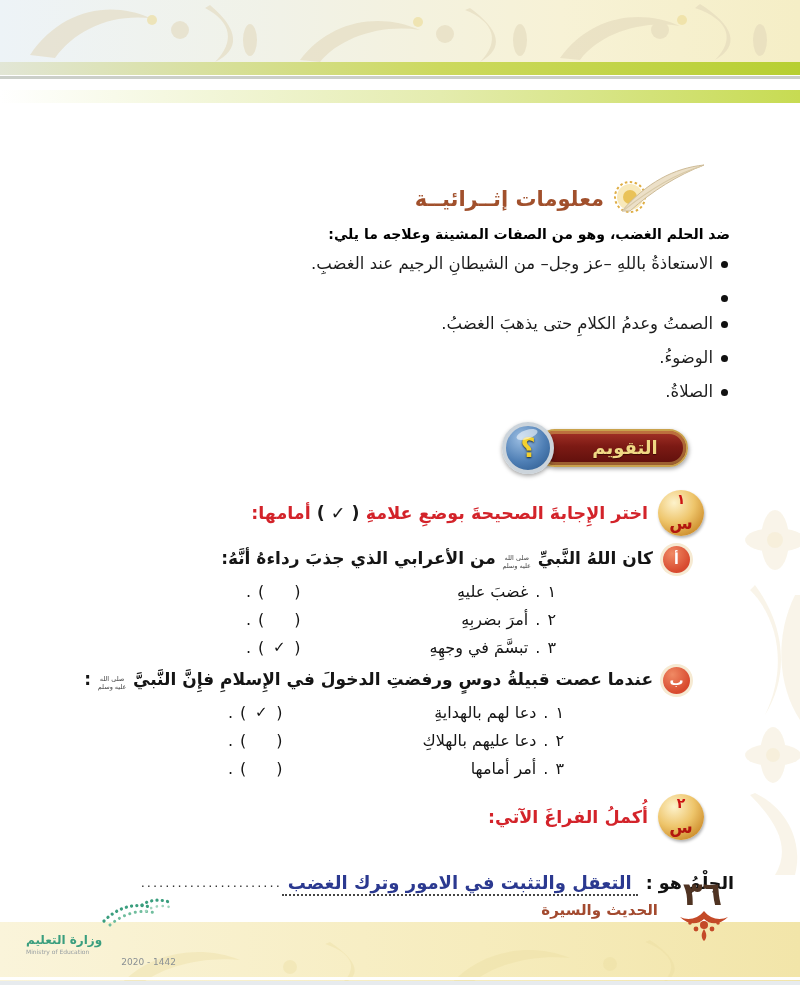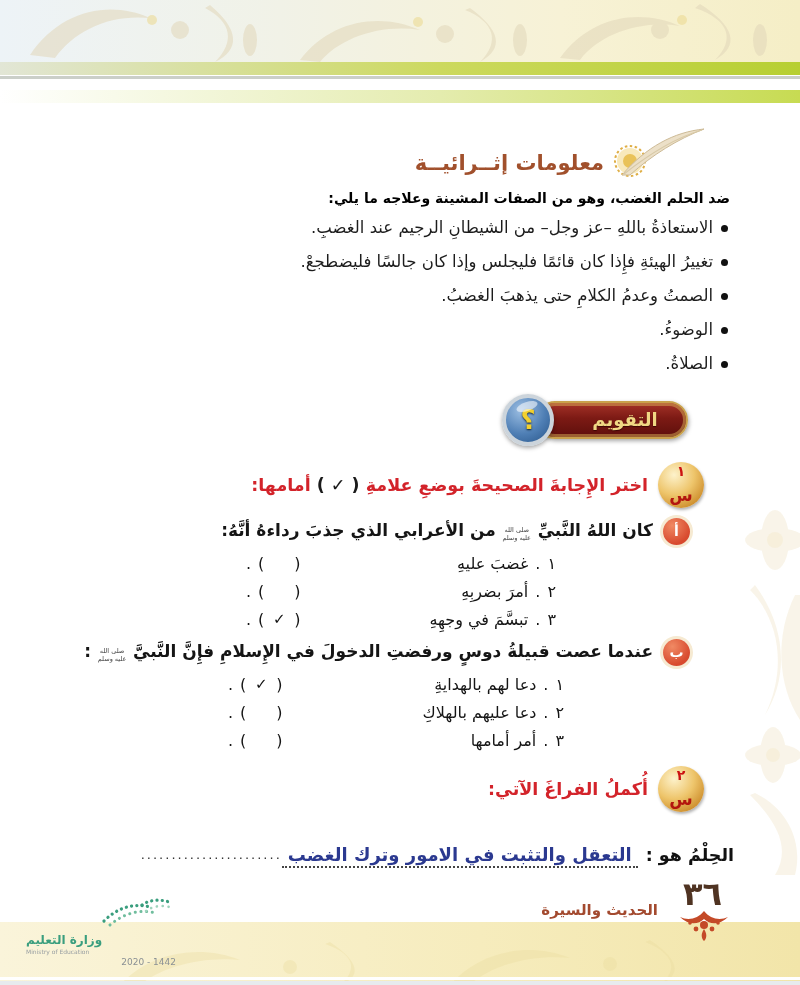--- a/index.html
+++ b/index.html
@@ -18,21 +18,21 @@
   .hdr-pattern svg { position:absolute; inset:0; width:100%; height:100%; opacity:.55; }
   .hdr-bar1 { height:13px; background:linear-gradient(90deg,#e2e6d6 0%,#ccd95e 55%,#b7cf32 100%); }
   .hdr-line { height:3px; background:#cbcfc9; margin-top:1px; }
   .hdr-gap  { height:11px; background:#fff; }
   .hdr-bar2 { height:13px; background:linear-gradient(90deg,#ffffff 0%,#e4ecae 55%,#c7db52 100%); }
 
   
   .watermark { position:absolute; right:0; top:505px; width:105px; height:370px; opacity:.65; pointer-events:none; }
 
   
-  .enrich-head { display:flex; align-items:flex-end; gap:4px; padding:22px 92px 0 0; }
+  .enrich-head { display:flex; align-items:flex-end; gap:4px; padding:22px 92px 0 0;margin-top:36px; }
   .enrich-icon { width:100px; height:52px; flex:0 0 auto; }
   .enrich-title { font-size:21px; font-weight:bold; color:#a1502c; padding-bottom:2px; letter-spacing:.5px; }
 
   .blue-heading { margin:13px 70px 0 40px; font-size:14px; font-weight:bold; color:#000000; }
 
   .bullets { margin:10px 72px 0 40px; }
   .bullet-row { display:flex; align-items:flex-start; gap:8px; margin-top:10px; font-size:16.5px; color:#1c1c1c; line-height:1.45; }
   .bullet-dot { width:7px; height:7px; border-radius:50%; background:#111; flex:0 0 auto; margin-top:9px; }
 
   
@@ -171,21 +171,20 @@
 
   <div class="blue-heading">ضد الحلم الغضب، وهو من الصفات المشينة وعلاجه ما يلي:</div>
 
   <div class="bullets">
     <div class="bullet-row">
       <span class="bullet-dot"></span>
       <span>الاستعاذةُ باللهِ –عز وجل– من الشيطانِ الرجيم عند الغضبِ.</span>
     </div>
     <div class="bullet-row">
       <span class="bullet-dot"></span>
-      <span>تغييرُ الهيئةِ فإِذا كان قائمًا فليجلس وإذا كان جالسًا فليضطجعْ.</span>
     </div>
     <div class="bullet-row">
       <span class="bullet-dot"></span>
       <span>الصمتُ وعدمُ الكلامِ حتى يذهبَ الغضبُ.</span>
     </div>
     <div class="bullet-row">
       <span class="bullet-dot"></span>
       <span>الوضوءُ.</span>
     </div>
     <div class="bullet-row">

